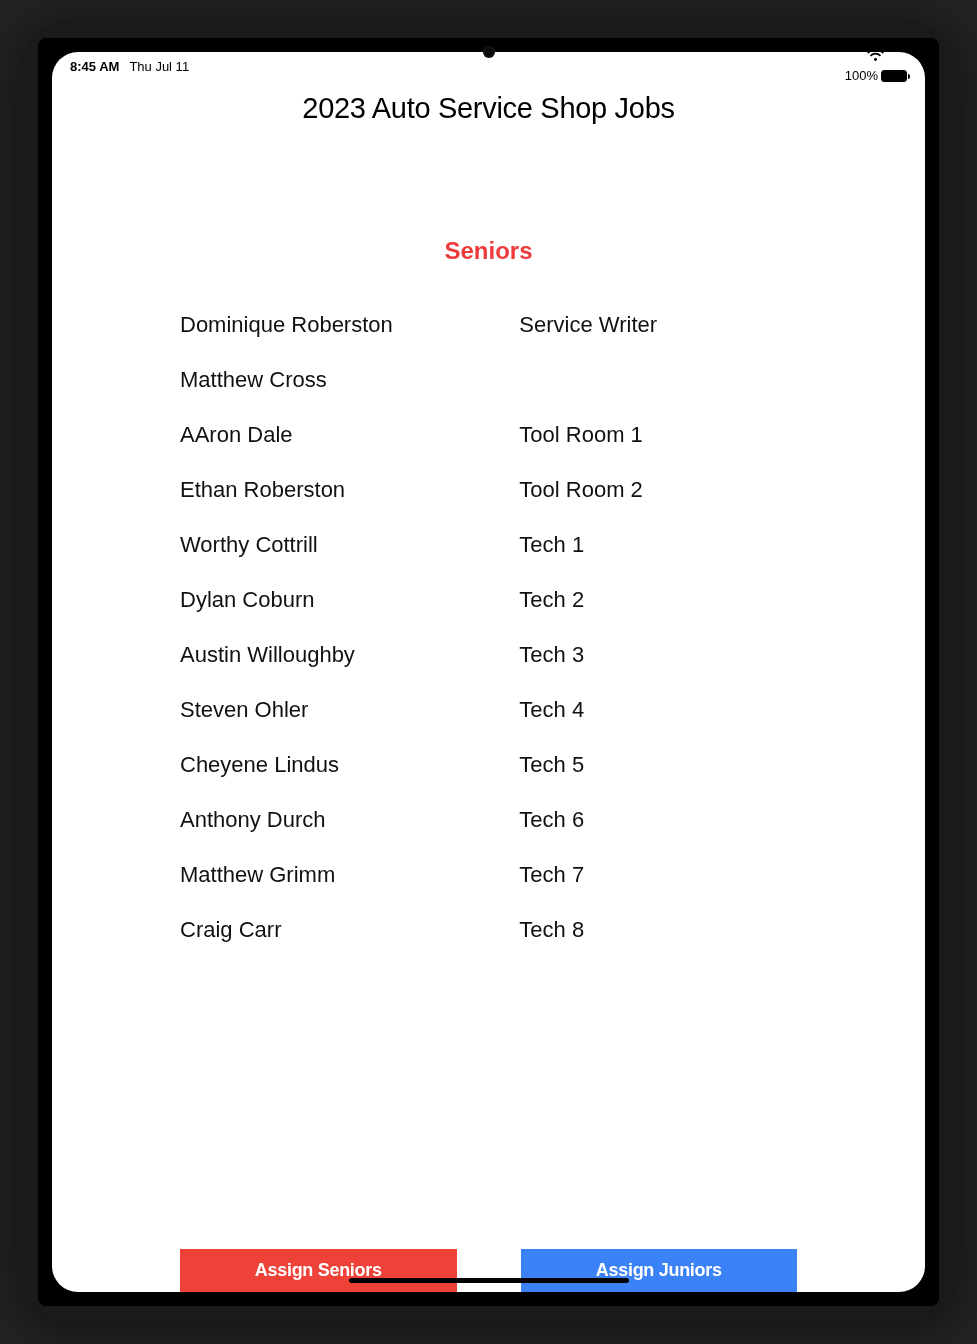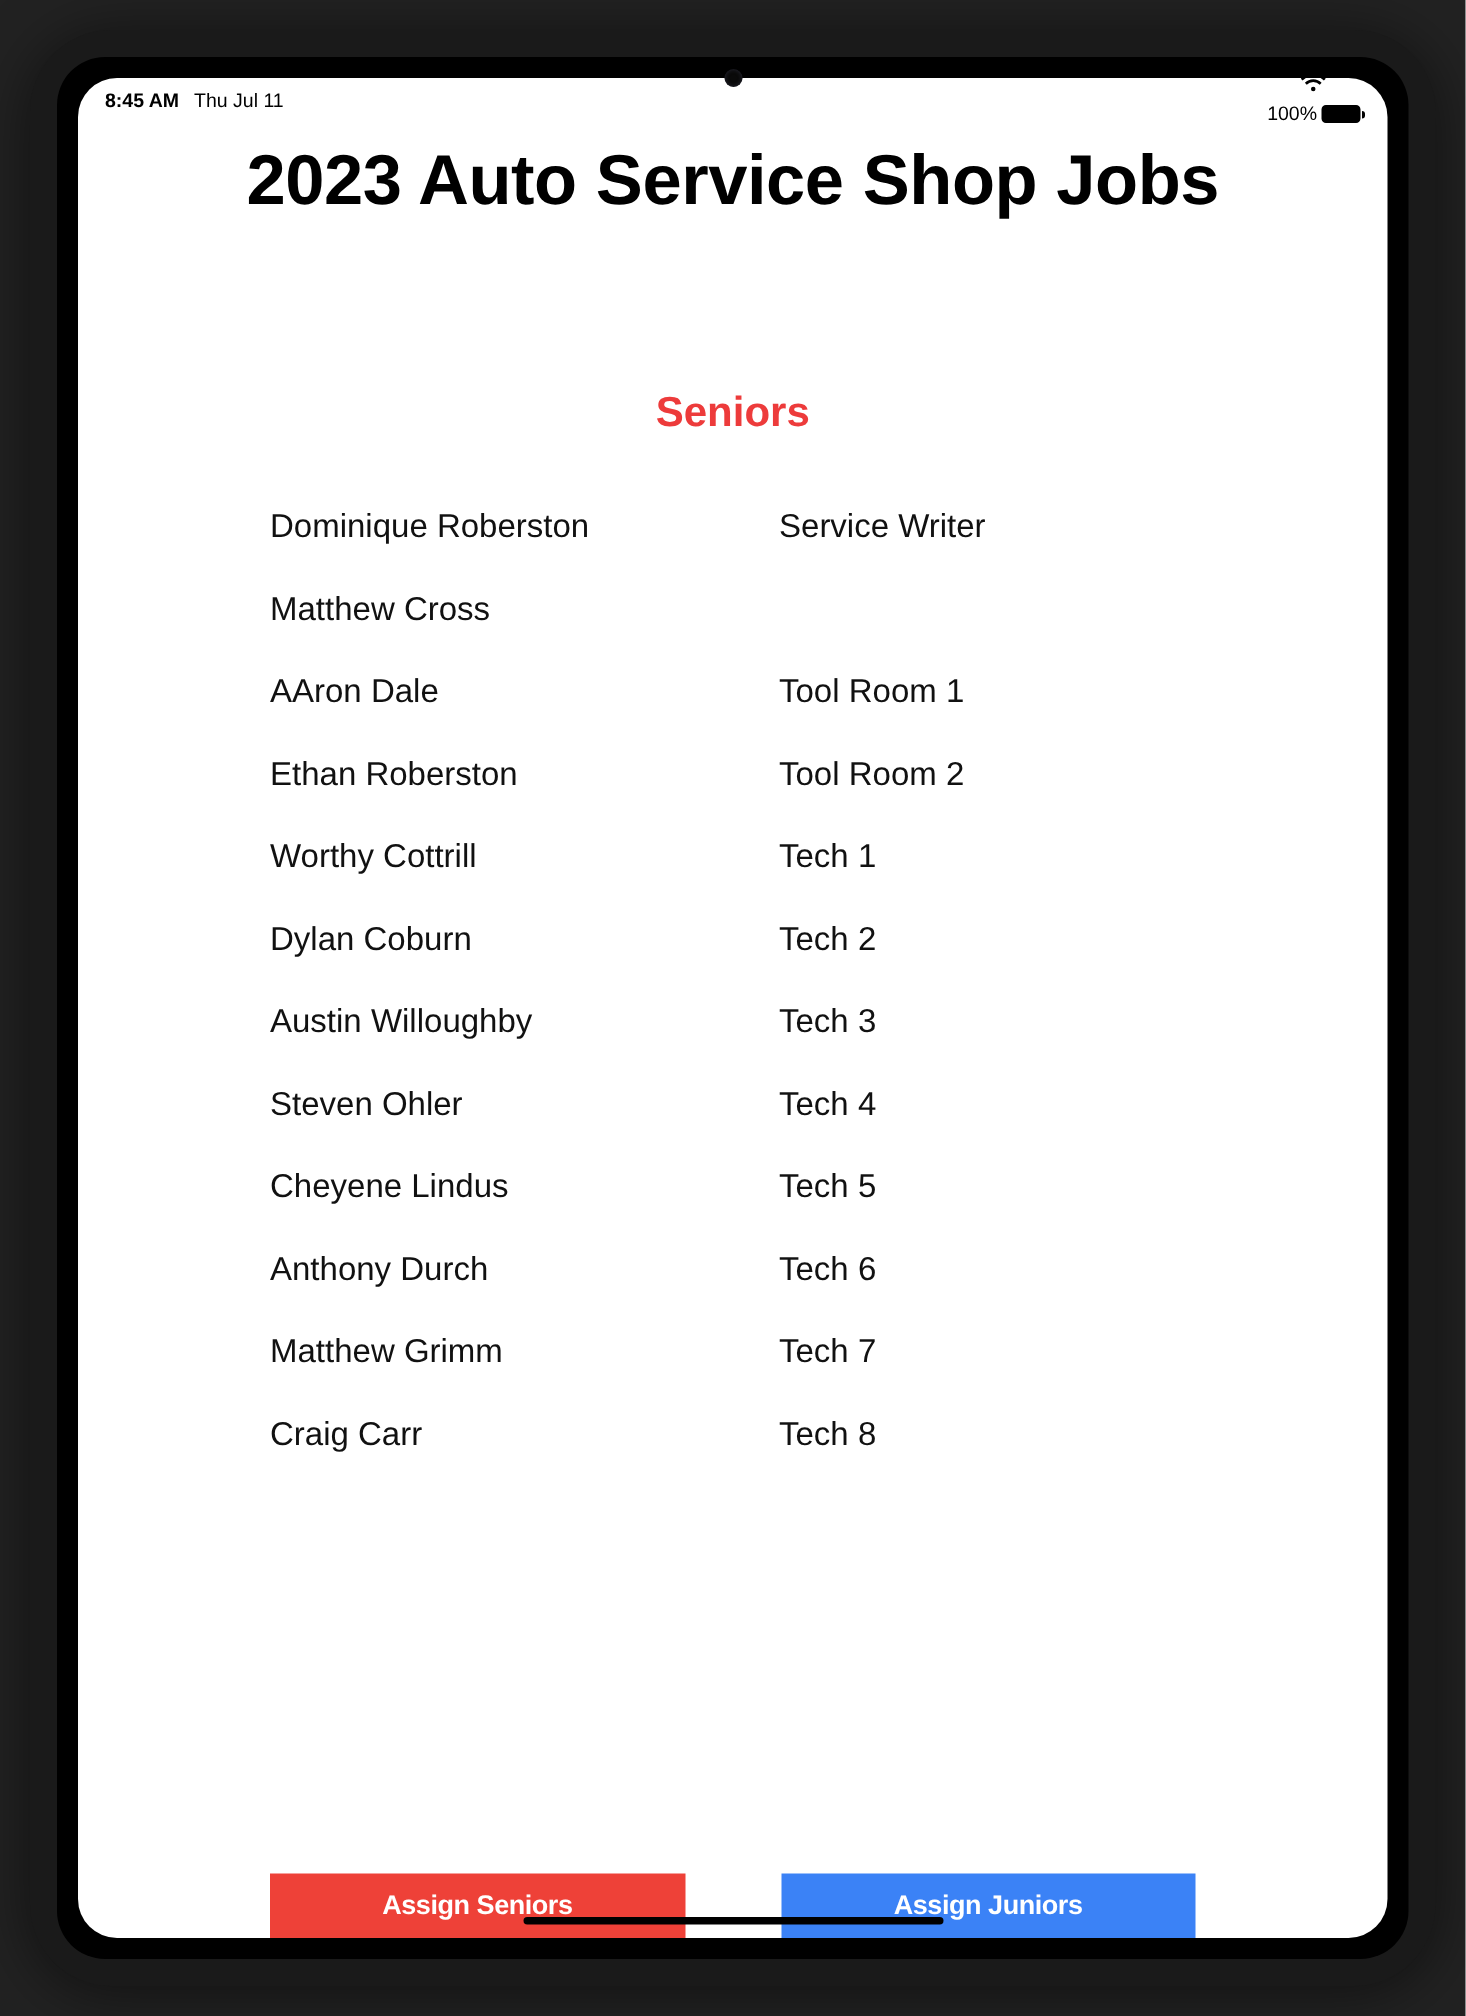--- a/index.html
+++ b/index.html
@@ -18,21 +18,21 @@
       background: #1a1a1a;
       border-radius: 54px;
       padding: 18px;
       box-shadow: 0 4px 40px rgba(0,0,0,0.5);
       position: relative;
     }
     .ipad-inner {
       width: 100%;
       height: 100%;
       background: #000;
-      border-radius: 32px;
+      border-radius: 8px;
       padding: 14px;
       position: relative;
     }
     .camera {
       position: absolute;
       top: 8px;
       left: 50%;
       transform: translateX(-50%);
       width: 12px;
       height: 12px;
@@ -75,29 +75,29 @@
       content:""; position:absolute; right:-4px; top:3px;
       width:2.5px; height:5px; background:#000; border-radius:0 2px 2px 0;
     }
     .content {
       flex: 1;
       display: flex;
       flex-direction: column;
       padding: 0 40px;
     }
     .page-title {
-      font-size: 47px;
-      font-weight: 700;
+      font-size: 29px;
+      font-weight: 400;
       text-align: center;
       margin-top: 16px;
       color: #000;
       letter-spacing: -0.3px;
     }
     .section-title {
-      font-size: 28px;
+      font-size: 24px;
       font-weight: 700;
       color: #ed3b3b;
       text-align: center;
       margin-top: 112px;
       margin-bottom: 32px;
     }
     .assignments {
       padding: 0 88px;
       flex: 1;
     }

